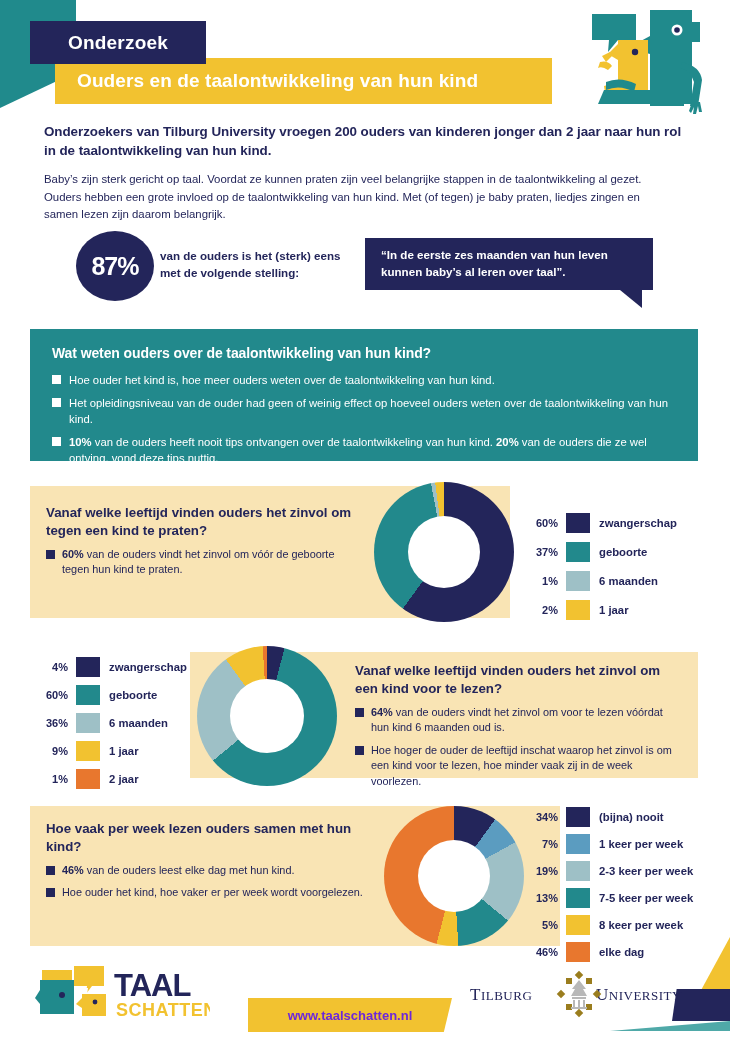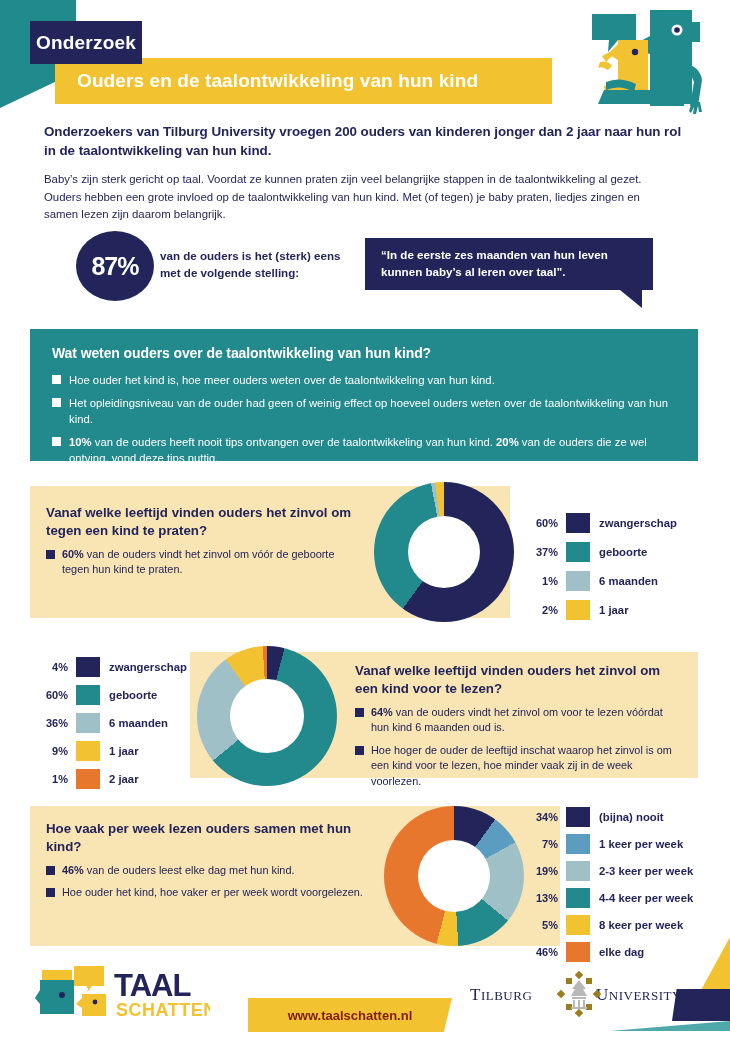--- a/index.html
+++ b/index.html
@@ -30,21 +30,21 @@
   .corner-br-teal {
     position:absolute; right:0; bottom:6px; width:120px; height:10px;
     background:#4fa9a8;
     clip-path: polygon(100% 0, 100% 100%, 0 100%);
   }
 
   
   .hdr-tag {
     position:absolute; left:30px; top:21px; height:43px;
     background:#23255a; color:#fff;
-    padding:0 6px; display:flex; align-items:center;
+    padding:0 38px; display:flex; align-items:center;
     font-size:19px; font-weight:bold; letter-spacing:.2px;
     z-index:4;
   }
   .hdr-band {
     position:absolute; left:55px; top:58px; width:497px; height:46px;
     background:#f2c230; z-index:3;
   }
   .hdr-title {
     position:absolute; left:55px; top:58px; width:497px; height:46px;
     display:flex; align-items:center; padding-left:22px;
@@ -136,21 +136,21 @@
   #legend2 { left:34px; top:656px; }
   #legend2 .lg-row { margin-bottom:6px; }
   #legend3 { left:524px; top:806px; }
   #legend3 .lg-row { margin-bottom:5px; }
 
   
   .logo-taal { position:absolute; left:34px; top:962px; width:176px; height:58px; }
   .url-band {
     position:absolute; left:248px; top:998px; width:204px; height:34px;
     background:#f2c230; display:flex; align-items:center; justify-content:center;
-    color:#7f1d1d; font-size:13px; font-weight:bold;
+    color:#6d28d9; font-size:13px; font-weight:bold;
     clip-path: polygon(0 0, 100% 0, 96% 100%, 0 100%);
   }
   .tu-logo { position:absolute; left:468px; top:970px; width:218px; height:48px; }
 </style>
 </head>
 <body>
 
 <div class="page">
 
   <div class="corner-tl"></div>
@@ -309,21 +309,21 @@
         <span class="lg-lbl">1 keer per week</span>
       </div>
       <div class="lg-row">
         <span class="lg-pct">19%</span>
         <span class="lg-sw" style="background: rgb(158, 192, 198);"></span>
         <span class="lg-lbl">2-3 keer per week</span>
       </div>
       <div class="lg-row">
         <span class="lg-pct">13%</span>
         <span class="lg-sw" style="background: rgb(34, 137, 140);"></span>
-        <span class="lg-lbl">4-4 keer per week</span>
+        <span class="lg-lbl">7-5 keer per week</span>
       </div>
       <div class="lg-row">
         <span class="lg-pct">5%</span>
         <span class="lg-sw" style="background: rgb(242, 194, 48);"></span>
         <span class="lg-lbl">8 keer per week</span>
       </div>
       <div class="lg-row">
         <span class="lg-pct">46%</span>
         <span class="lg-sw" style="background: rgb(232, 119, 46);"></span>
         <span class="lg-lbl">elke dag</span>

